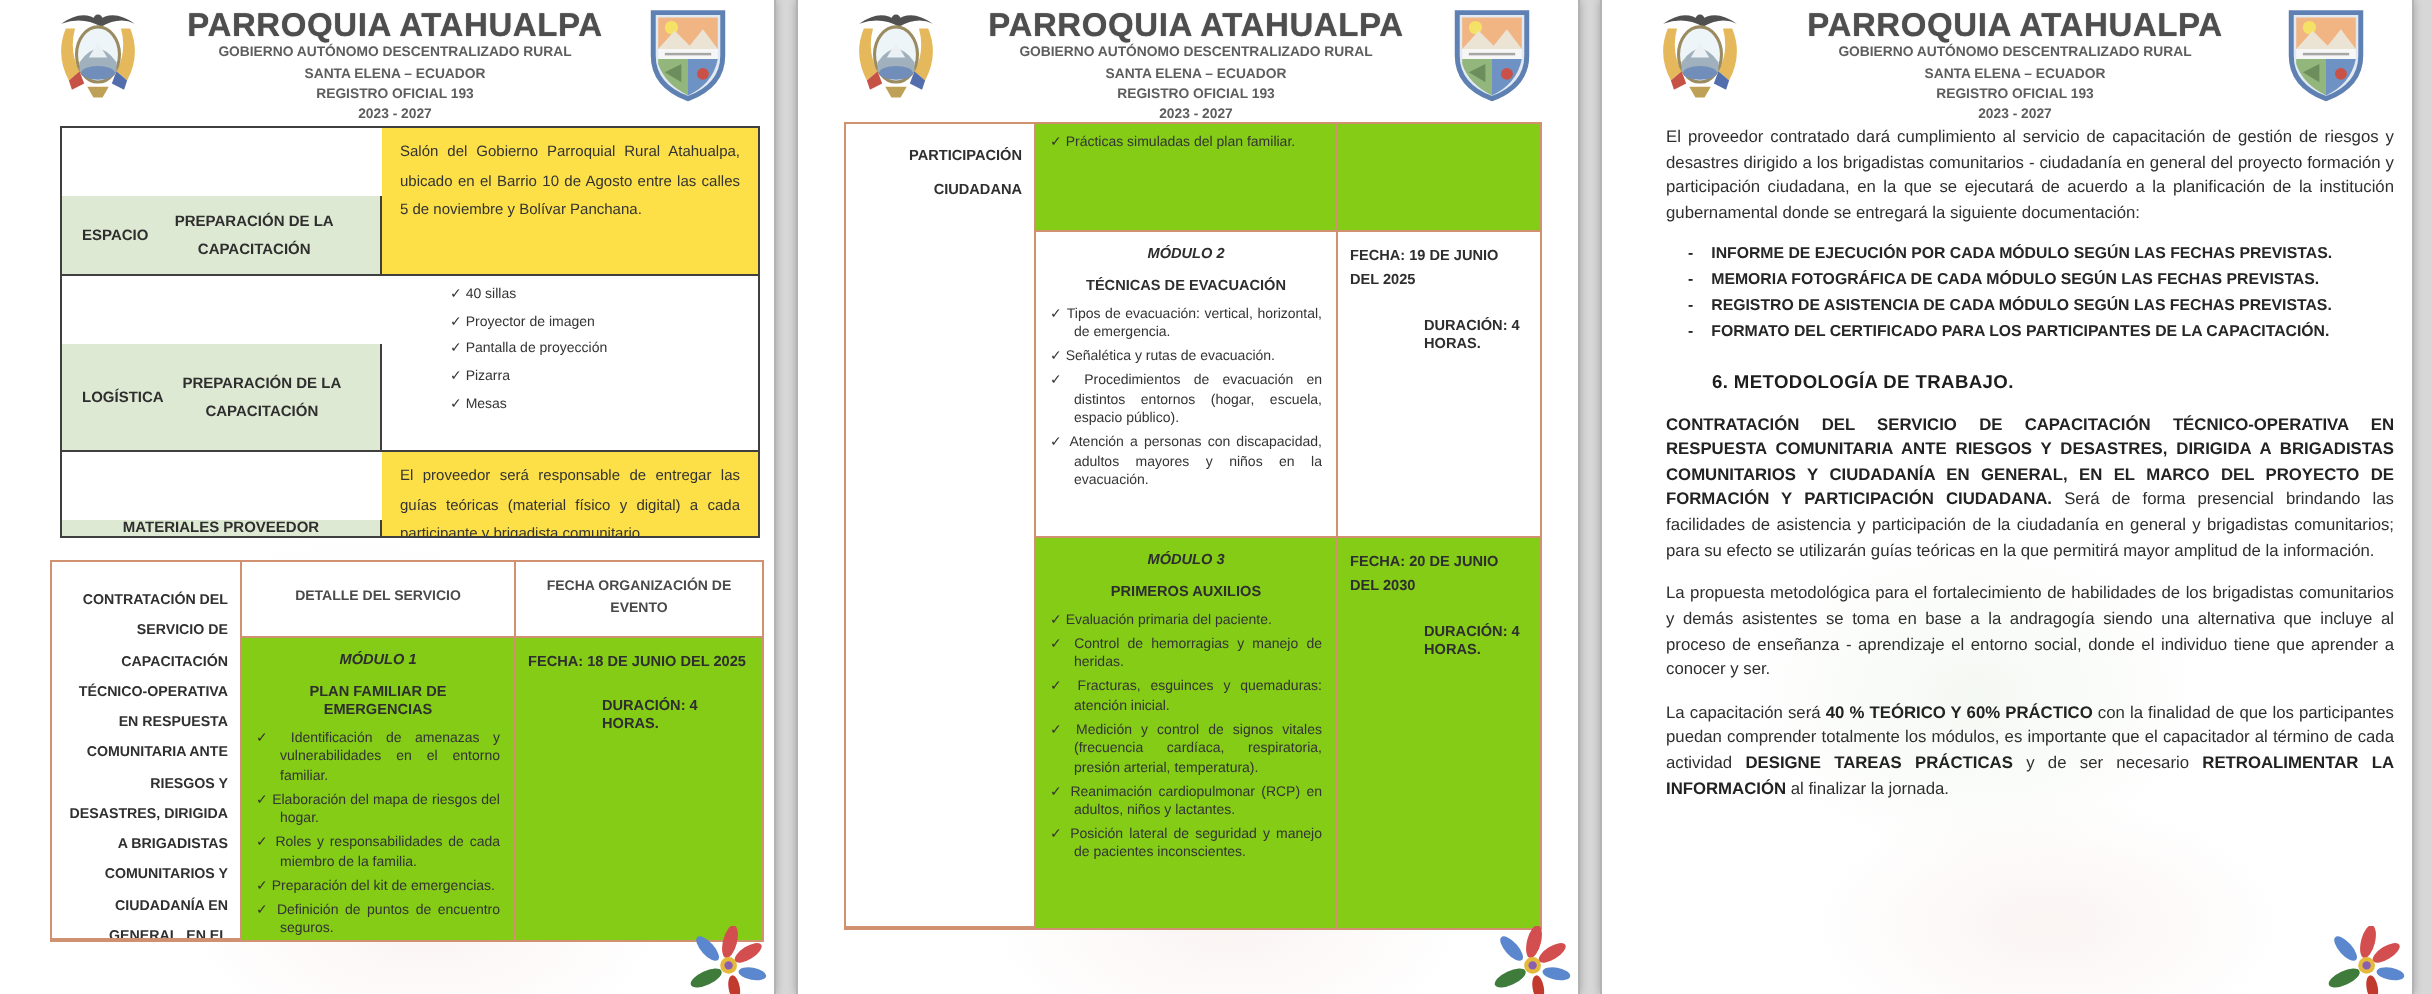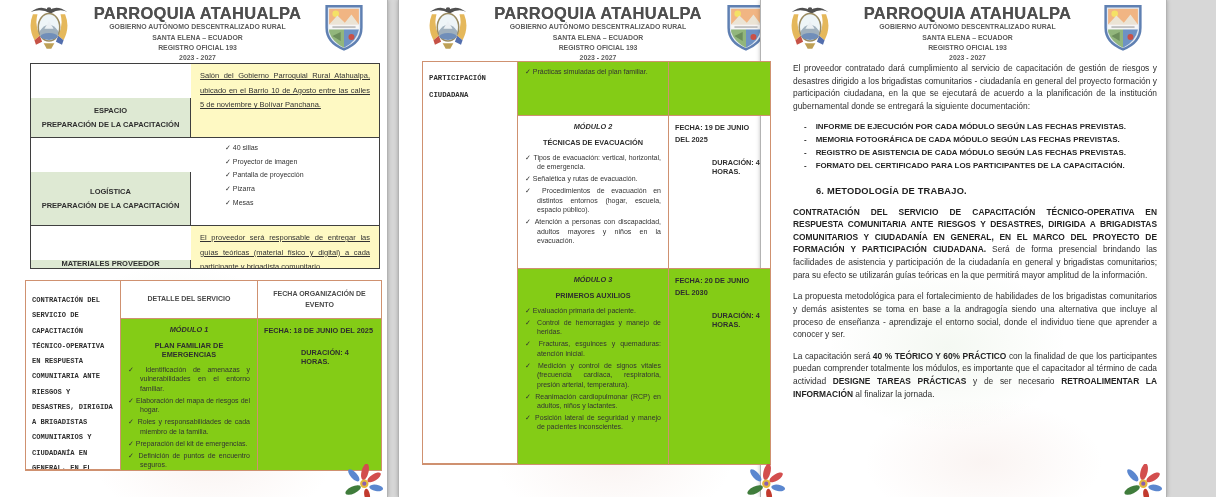--- a/index.html
+++ b/index.html
@@ -18,21 +18,21 @@
     overflow:hidden;
   }
   .page::after{
     content:"";position:absolute;inset:0;pointer-events:none;
     background:
       radial-gradient(ellipse 170px 120px at 46% 70%, rgba(150,190,130,0.10), transparent 70%),
       radial-gradient(ellipse 170px 90px at 55% 93%, rgba(215,165,150,0.12), transparent 70%);
   }
   #page1{left:0;width:387px;border-left:none;}
   #page2{left:398px;width:390px;}
-  #page3{left:760px;width:405px;}
+  #page3{left:800px;width:405px;}
 
   
   .hdr{display:flex;align-items:flex-start;padding:3px 22px 0 26px;height:60px;box-sizing:border-box;}
   .hdr .mid{flex:1;text-align:center;padding-top:2px;}
   .hdr-title{
     font-size:16.5px;font-weight:bold;letter-spacing:0.3px;color:#4e4e4e;
     text-shadow:0 0 0.5px #6b6b6b;line-height:1.05;
   }
   .hdr-sub{font-size:6.9px;font-weight:bold;color:#5d5d5d;line-height:1.5;}
   .logo{flex:0 0 auto;opacity:.88;}
@@ -40,45 +40,45 @@
   
   .t1{
     display:grid;grid-template-columns:160px 1fr;grid-template-rows:74px 88px 1fr;
     width:350px;height:206px;margin:3px 0 0 30px;box-sizing:border-box;
     border:1.4px solid #3f3f3f;font-size:7.5px;position:relative;z-index:1;
   }
   .t1 > div{border-right:1.1px solid #3f3f3f;border-bottom:1.1px solid #3f3f3f;box-sizing:border-box;overflow:hidden;}
   .t1 > div:nth-child(2n){border-right:none;}
   .t1 > div:nth-child(n+5){border-bottom:none;}
   .cell-label{
-    background:#dee9d3;display:flex;flex-direction:column;justify-content:center;align-items:center;
+    background:#dee9d3;display:flex;flex-direction:row;justify-content:center;align-items:center;
     text-align:center;font-weight:bold;color:#2e2e2e;line-height:1.8;padding:2px 10px;margin-top:34px;
   }
-  .cell-green{background:#fef9c3;text-decoration:underline;}
+  .cell-green{background:#fde047;}
   .cell-text{padding:5px 9px;text-align:justify;line-height:1.95;color:#333;}
   .cell-list{padding:4px 6px 2px 34px;line-height:1.9;background:#fff;color:#333;}
 
   
   .t2{
     display:grid;grid-template-columns:95px 137px 1fr;grid-template-rows:38px 1fr;
     width:357px;height:191px;margin:11px 0 0 25px;box-sizing:border-box;
     border:1px solid #cf9170;overflow:hidden;position:relative;z-index:1;
   }
   .t3{
     display:grid;grid-template-columns:95px 151px 1fr;grid-template-rows:54px 153px 1fr;
     width:349px;height:404px;margin:1px 0 0 23px;box-sizing:border-box;
     border:1px solid #cf9170;overflow:hidden;position:relative;z-index:1;
   }
   .t2 > div,.t3 > div{border-right:1px solid #cf9170;border-bottom:1px solid #cf9170;box-sizing:border-box;overflow:hidden;}
   .no-br{border-right:none !important;}
   .no-bb{border-bottom:none !important;}
   .peach{background:#84cc16;}
   .svc-left{
-    grid-row:1/3;background:#fff;text-align:left;font-weight:bold;color:#2f2f2f;
-    font-size:7.1px;line-height:2.15;padding:12px 6px 0 6px;font-family:Liberation Mono, monospace;
+    grid-row:1/3;background:#fff;text-align:right;font-weight:bold;color:#2f2f2f;
+    font-size:7.1px;line-height:2.15;padding:12px 6px 0 6px;
   }
   .t3 .svc-left{grid-row:1/4;padding-top:8px;line-height:2.3;font-size:7.3px;}
   .svc-hd{
     background:#fff;display:flex;align-items:center;justify-content:center;text-align:center;
     font-weight:600;color:#4a4a4a;font-size:7px;line-height:1.5;padding:2px 6px;
   }
   .mod-cell{padding:4px 7px 2px 7px;}
   .mod-title{text-align:center;font-weight:bold;font-size:7.3px;color:#2e2e2e;margin:2px 0 7px;font-style:italic;}
   .mod-sub{text-align:center;font-weight:bold;font-size:7.3px;color:#2e2e2e;margin:0 0 6px;}
   .chk-list .chk{

